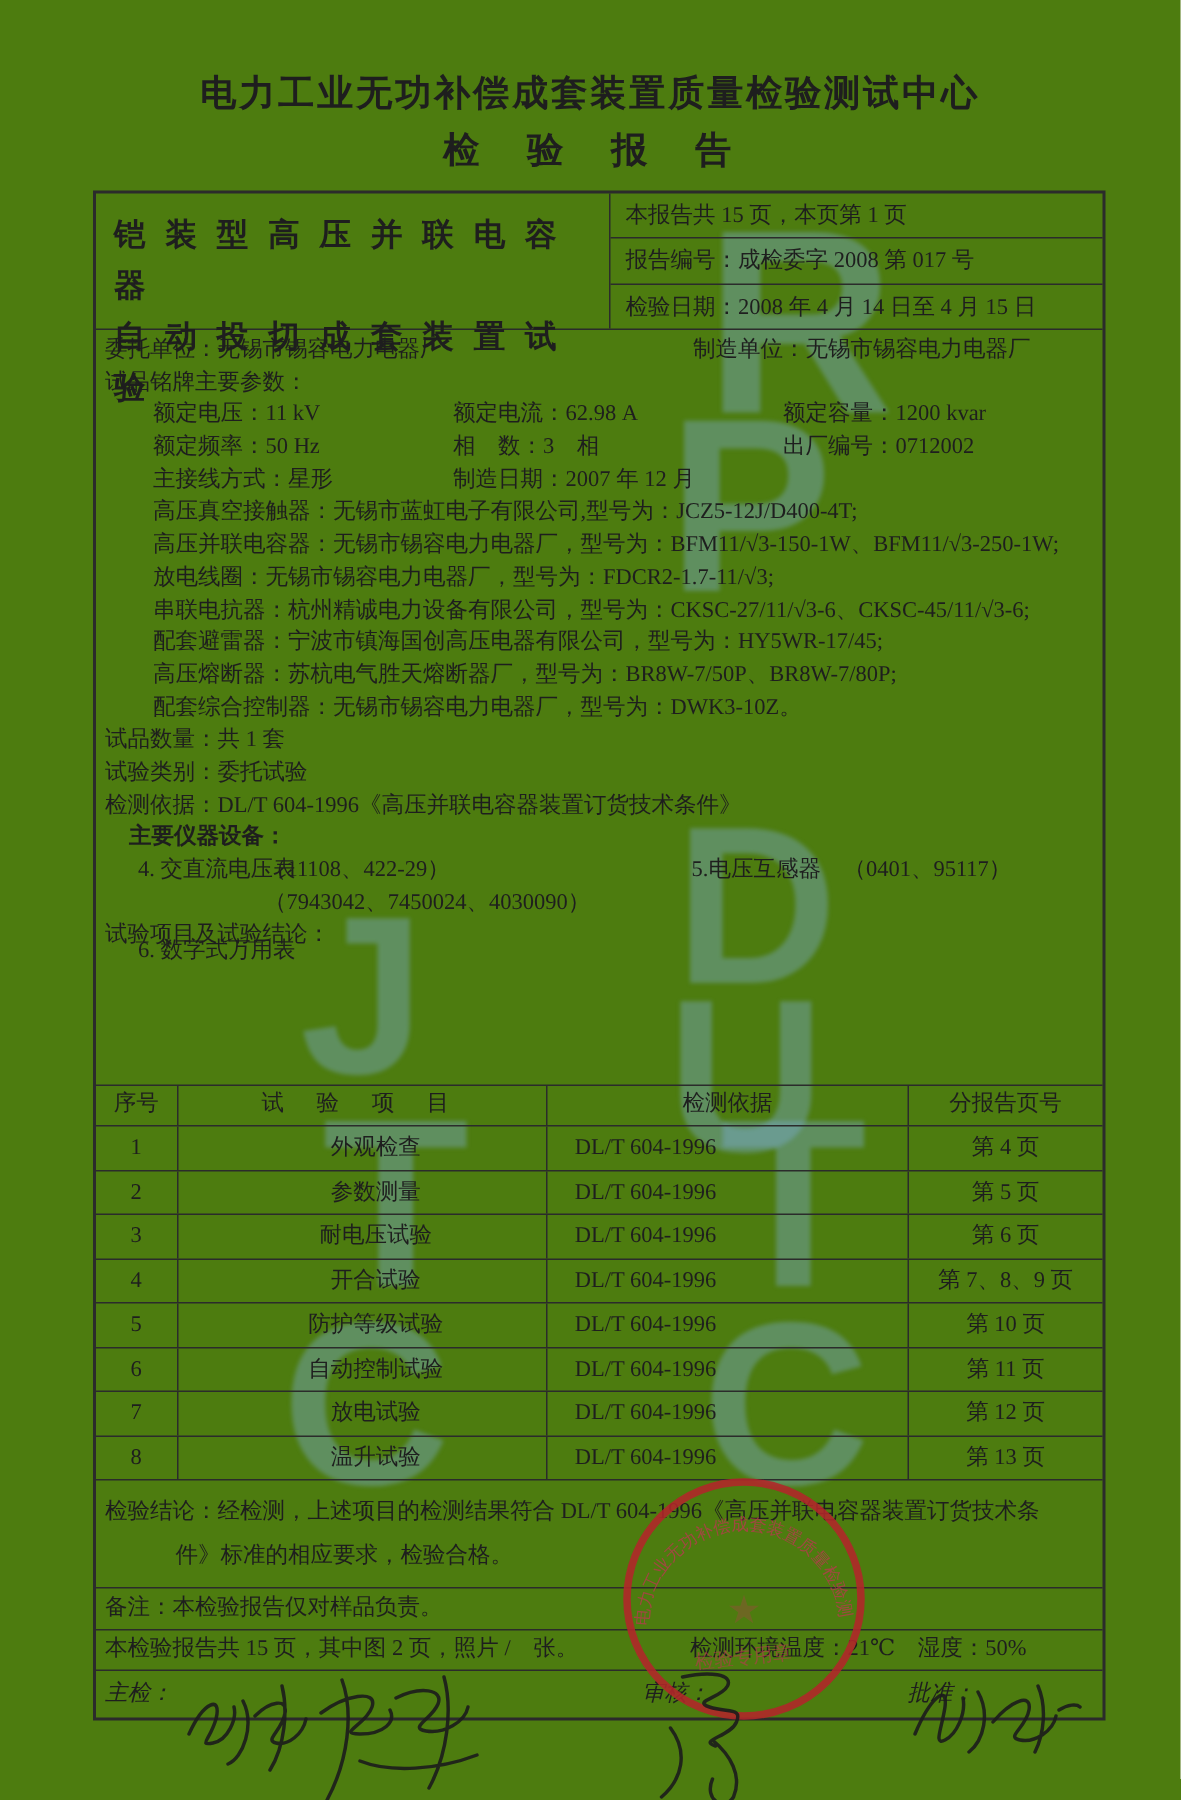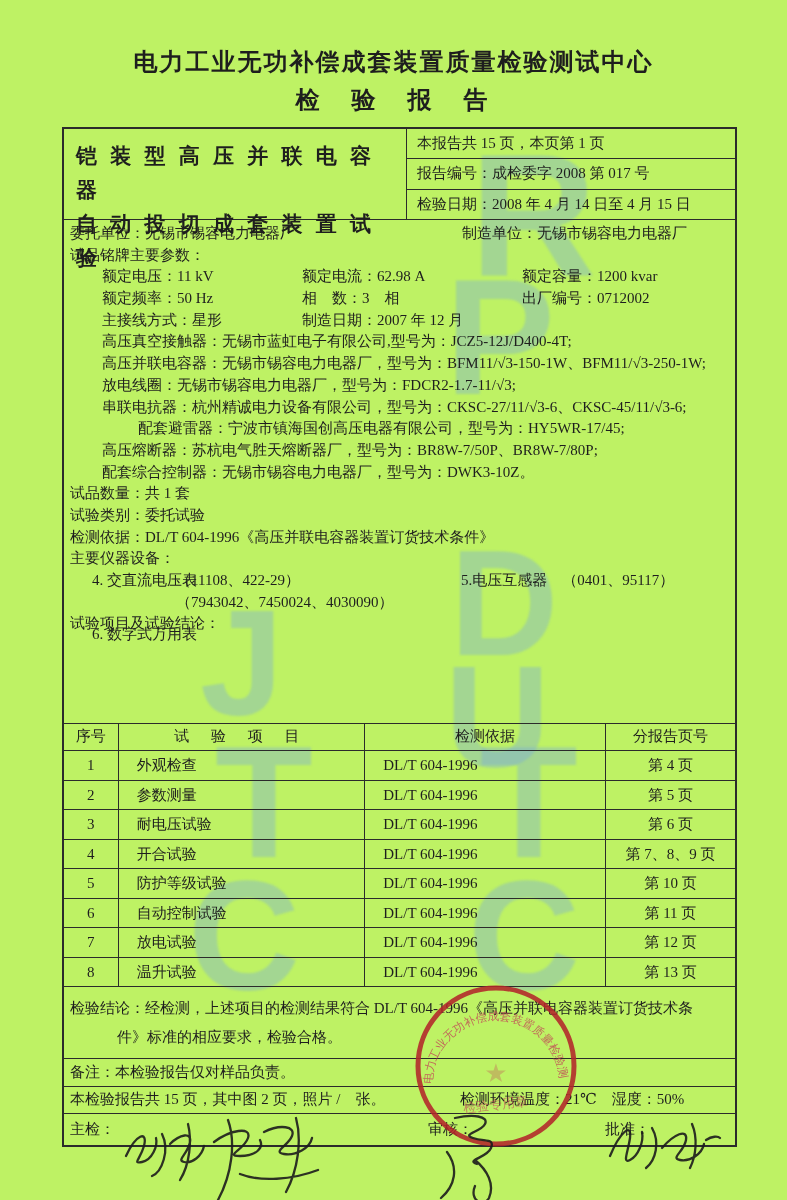--- a/index.html
+++ b/index.html
@@ -1,16 +1,16 @@
 <!DOCTYPE html>
 <html><head>
 <meta charset="utf-8">
 <style>
   html,body{margin:0;padding:0;background:#e9e7e2;}
-  .page{position:relative;width:787px;height:1200px;margin:0 auto;background:#bef264;
+  .page{position:relative;width:787px;height:1200px;margin:0 auto;background:#4d7c0f;
         font-family:"Liberation Serif","DejaVu Serif",serif;color:#1e1e1e;overflow:hidden;}
   
   .doc-title{position:absolute;top:46px;left:0;width:100%;text-align:center;
              font-family:"Liberation Sans","DejaVu Sans",sans-serif;
              font-weight:bold;font-size:24px;letter-spacing:2px;}
   .doc-subtitle{position:absolute;top:84px;left:0;width:100%;text-align:center;
              font-family:"Liberation Sans","DejaVu Sans",sans-serif;
              font-weight:bold;font-size:24px;letter-spacing:4px;}
   
   .watermark{position:absolute;inset:0;pointer-events:none;}
@@ -29,37 +29,37 @@
   
   .info{position:relative;height:503px;padding-top:3px;box-sizing:border-box;overflow:hidden;}
   .info-line{position:relative;height:21.7px;line-height:21.7px;white-space:nowrap;}
   .info-seg{position:absolute;top:0;}
   
   .ttable{box-sizing:border-box;}
   .trow{display:flex;border-top:1.6px solid #2b2b2b;box-sizing:border-box;}
   .trow>div{box-sizing:border-box;border-right:1.6px solid #2b2b2b;overflow:hidden;white-space:nowrap;}
   .trow>div:last-child{border-right:none;}
   .c-no{width:55px;text-align:center;}
-  .c-item{width:248px;padding-left:18px;}
+  .c-item{width:248px;padding-left:18px;text-align:center;}
   .c-basis{width:242px;padding-left:18px;}
   .c-page{width:130px;text-align:center;}
   .trow.head{height:27px;line-height:25px;}
   .trow.body{height:29.5px;line-height:28px;}
   .trow.head .c-item,.trow.head .c-basis{text-align:center;padding-left:0;}
   .trow.head .c-item{letter-spacing:9px;}
   
   .conclusion{height:72px;border-top:1.7px solid #2b2b2b;box-sizing:border-box;
               padding:7px 0 0 6px;line-height:29px;}
   .conclusion .indent{padding-left:47px;}
   .remark{height:28px;border-top:1.6px solid #2b2b2b;box-sizing:border-box;
           line-height:26px;padding-left:6px;}
   .pages-row{position:relative;height:27px;border-top:1.6px solid #2b2b2b;box-sizing:border-box;line-height:25px;}
   .pages-row .pr-left{position:absolute;left:6px;top:0;}
   .pages-row .pr-right{position:absolute;left:396px;top:0;}
-  .sign-row{position:relative;height:48px;border-top:1.6px solid #2b2b2b;box-sizing:border-box;line-height:30px;}
+  .sign-row{position:relative;height:48px;border-top:1.6px solid #2b2b2b;box-sizing:border-box;line-height:30px;font-style:italic;}
   .sig-label{position:absolute;top:0;}
   
   .stamp{position:absolute;left:408px;top:982px;}
   .sig{position:absolute;}
 </style>
 </head>
 <body>
 
 <div class="page">
 
@@ -120,39 +120,39 @@
         <div class="info-line">
           <span class="info-seg" style="left: 38px;">高压并联电容器：无锡市锡容电力电器厂，型号为：BFM11/√3-150-1W、BFM11/√3-250-1W;</span>
         </div>
         <div class="info-line">
           <span class="info-seg" style="left: 38px;">放电线圈：无锡市锡容电力电器厂，型号为：FDCR2-1.7-11/√3;</span>
         </div>
         <div class="info-line">
           <span class="info-seg" style="left: 38px;">串联电抗器：杭州精诚电力设备有限公司，型号为：CKSC-27/11/√3-6、CKSC-45/11/√3-6;</span>
         </div>
         <div class="info-line">
-          <span class="info-seg" style="left: 38px; margin-left: 36px;">配套避雷器：宁波市镇海国创高压电器有限公司，型号为：HY5WR-17/45;</span>
+          <span class="info-seg" style="left: 38px;">配套避雷器：宁波市镇海国创高压电器有限公司，型号为：HY5WR-17/45;</span>
         </div>
         <div class="info-line">
           <span class="info-seg" style="left: 38px;">高压熔断器：苏杭电气胜天熔断器厂，型号为：BR8W-7/50P、BR8W-7/80P;</span>
         </div>
         <div class="info-line">
           <span class="info-seg" style="left: 38px;">配套综合控制器：无锡市锡容电力电器厂，型号为：DWK3-10Z。</span>
         </div>
         <div class="info-line">
           <span class="info-seg" style="left: 6px;">试品数量：共 1 套</span>
         </div>
         <div class="info-line">
           <span class="info-seg" style="left: 6px;">试验类别：委托试验</span>
         </div>
         <div class="info-line">
           <span class="info-seg" style="left: 6px;">检测依据：DL/T 604-1996《高压并联电容器装置订货技术条件》</span>
         </div>
         <div class="info-line">
-          <span class="info-seg" style="left: 6px;">主要仪器设备：</span>
+          <span class="info-seg" style="left: 22px; font-weight: bold;">主要仪器设备：</span>
         </div>
         <div class="info-line">
           <span class="info-seg" style="left: 28px;">4. 交直流电压表</span>
           <span class="info-seg" style="left: 112px;">（11108、422-29）</span>
           <span class="info-seg" style="left: 397px;">5.电压互感器　（0401、95117）</span>
         </div>
         <div class="info-line">
           <span class="info-seg" style="left: 28px; margin-top: 32px;">6. 数字式万用表</span>
           <span class="info-seg" style="left: 112px;">（7943042、7450024、4030090）</span>
         </div>

